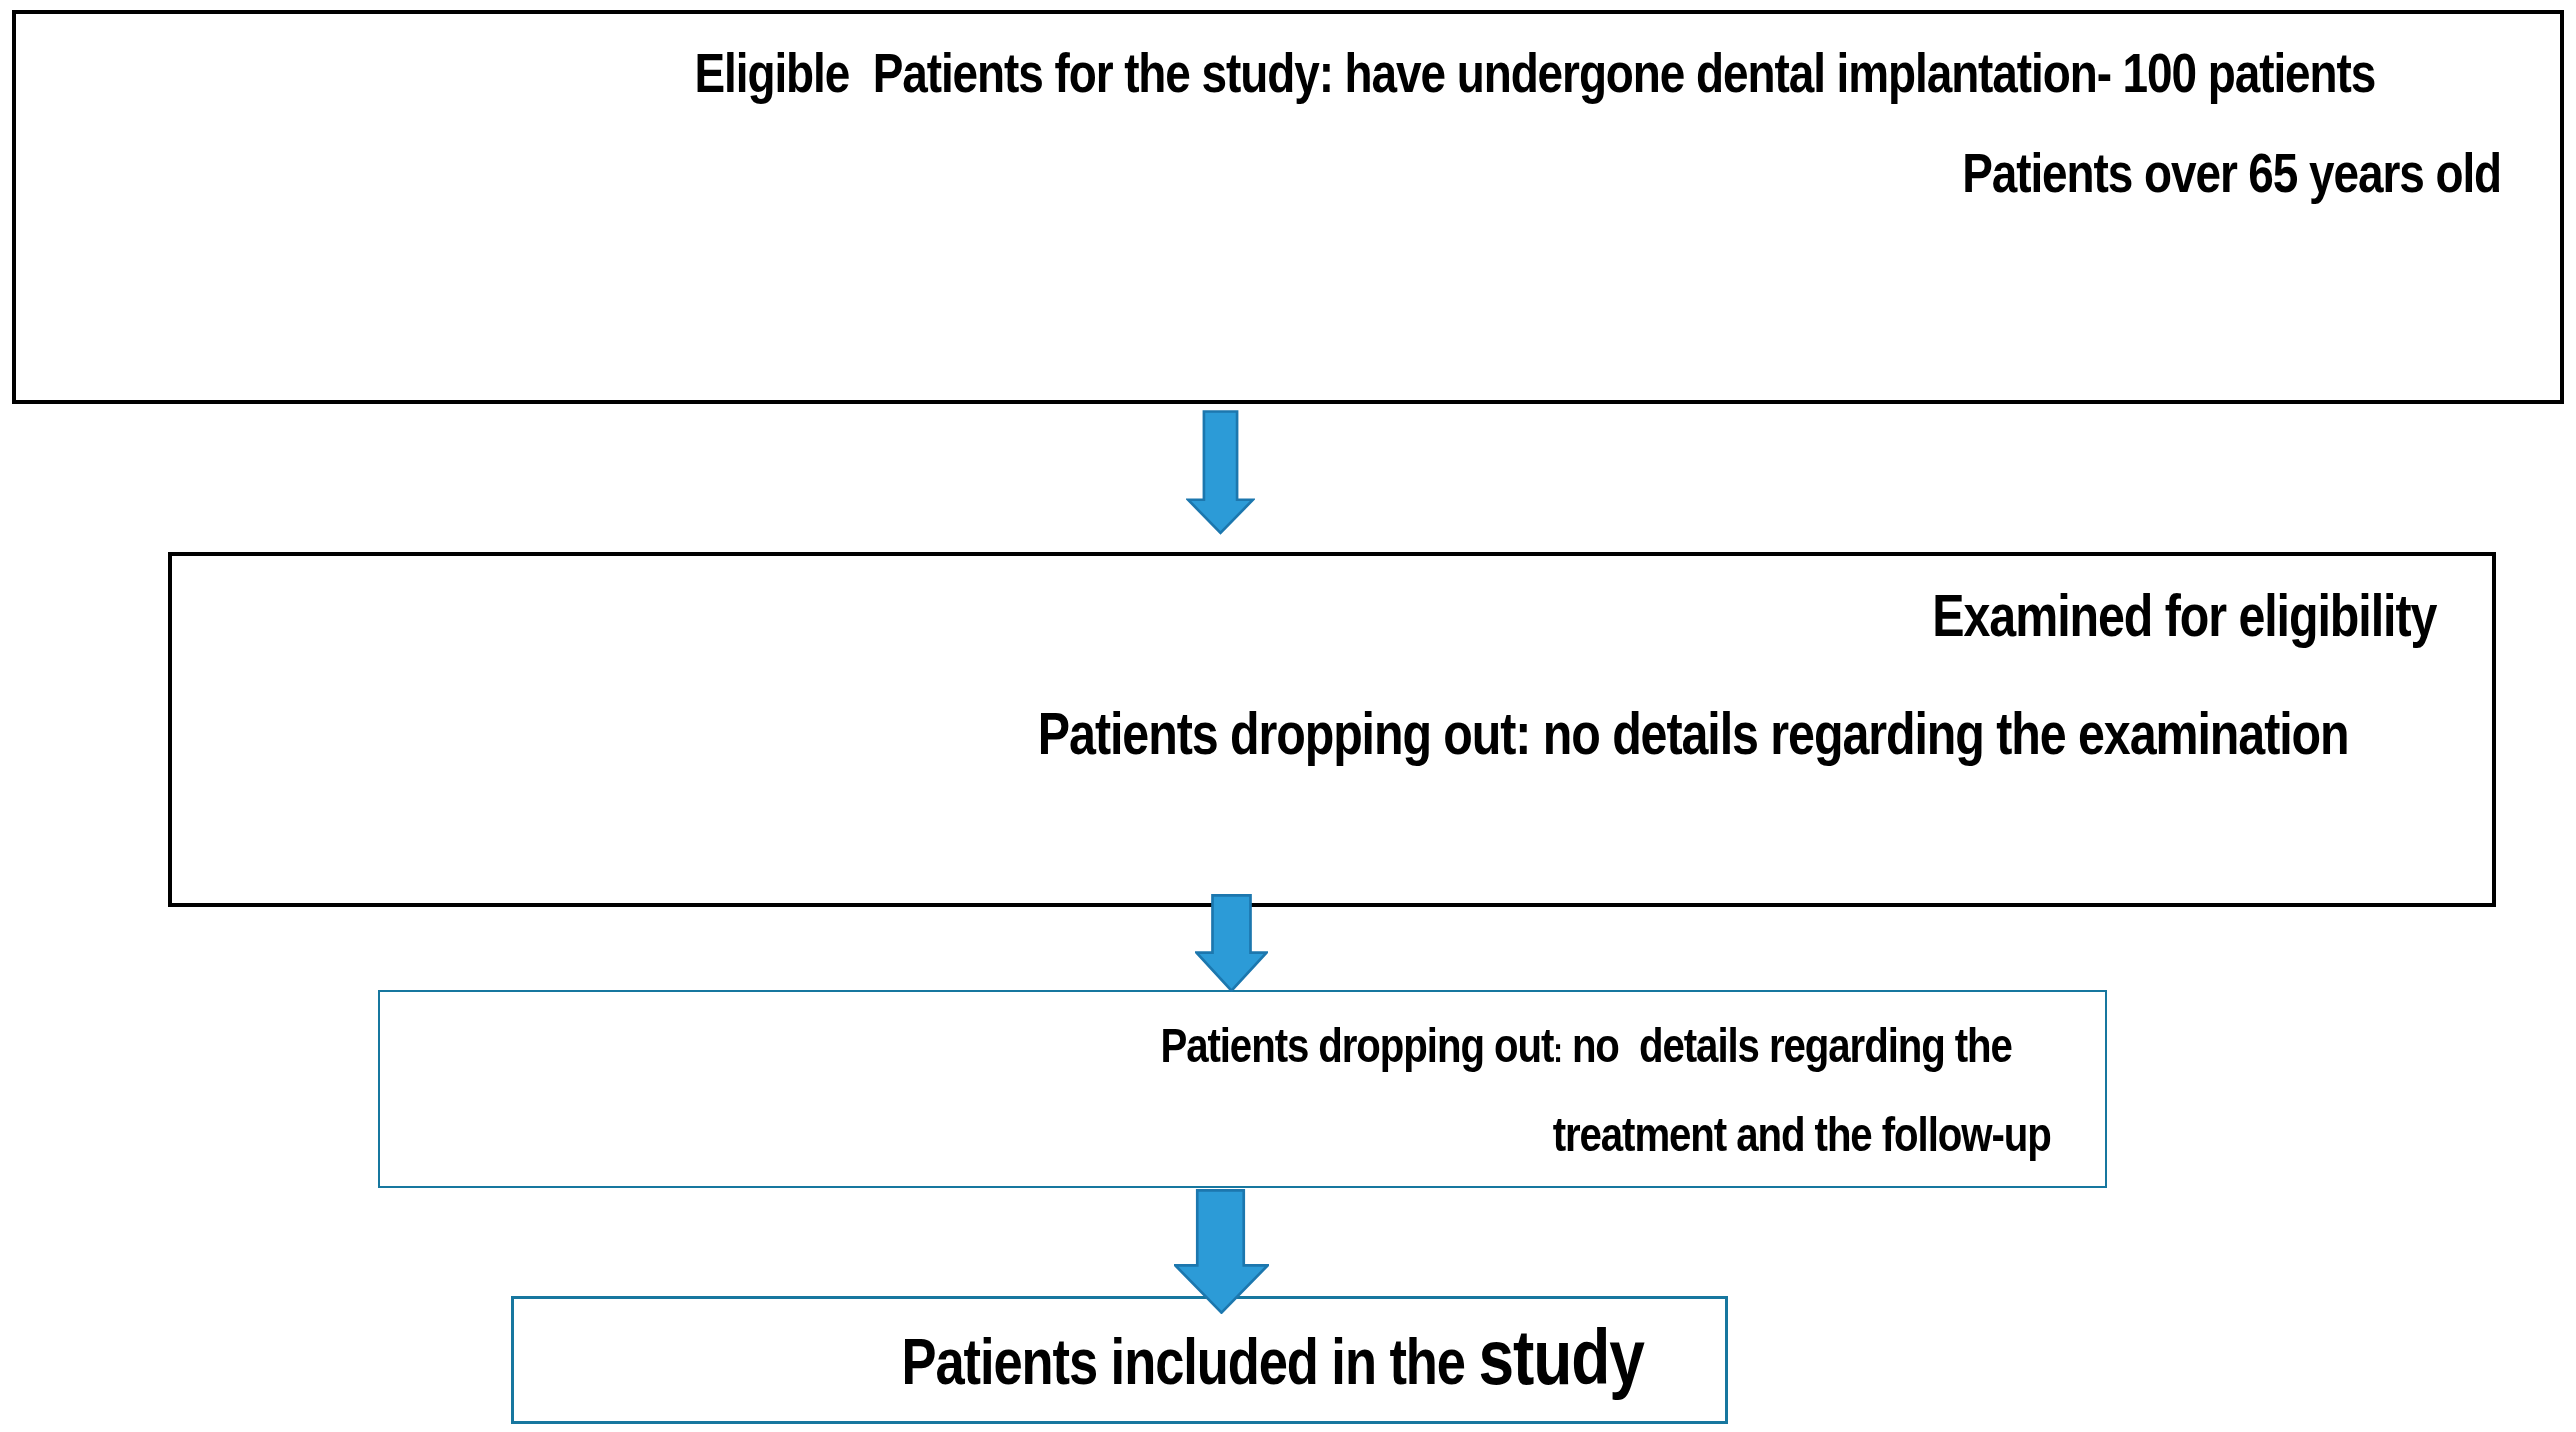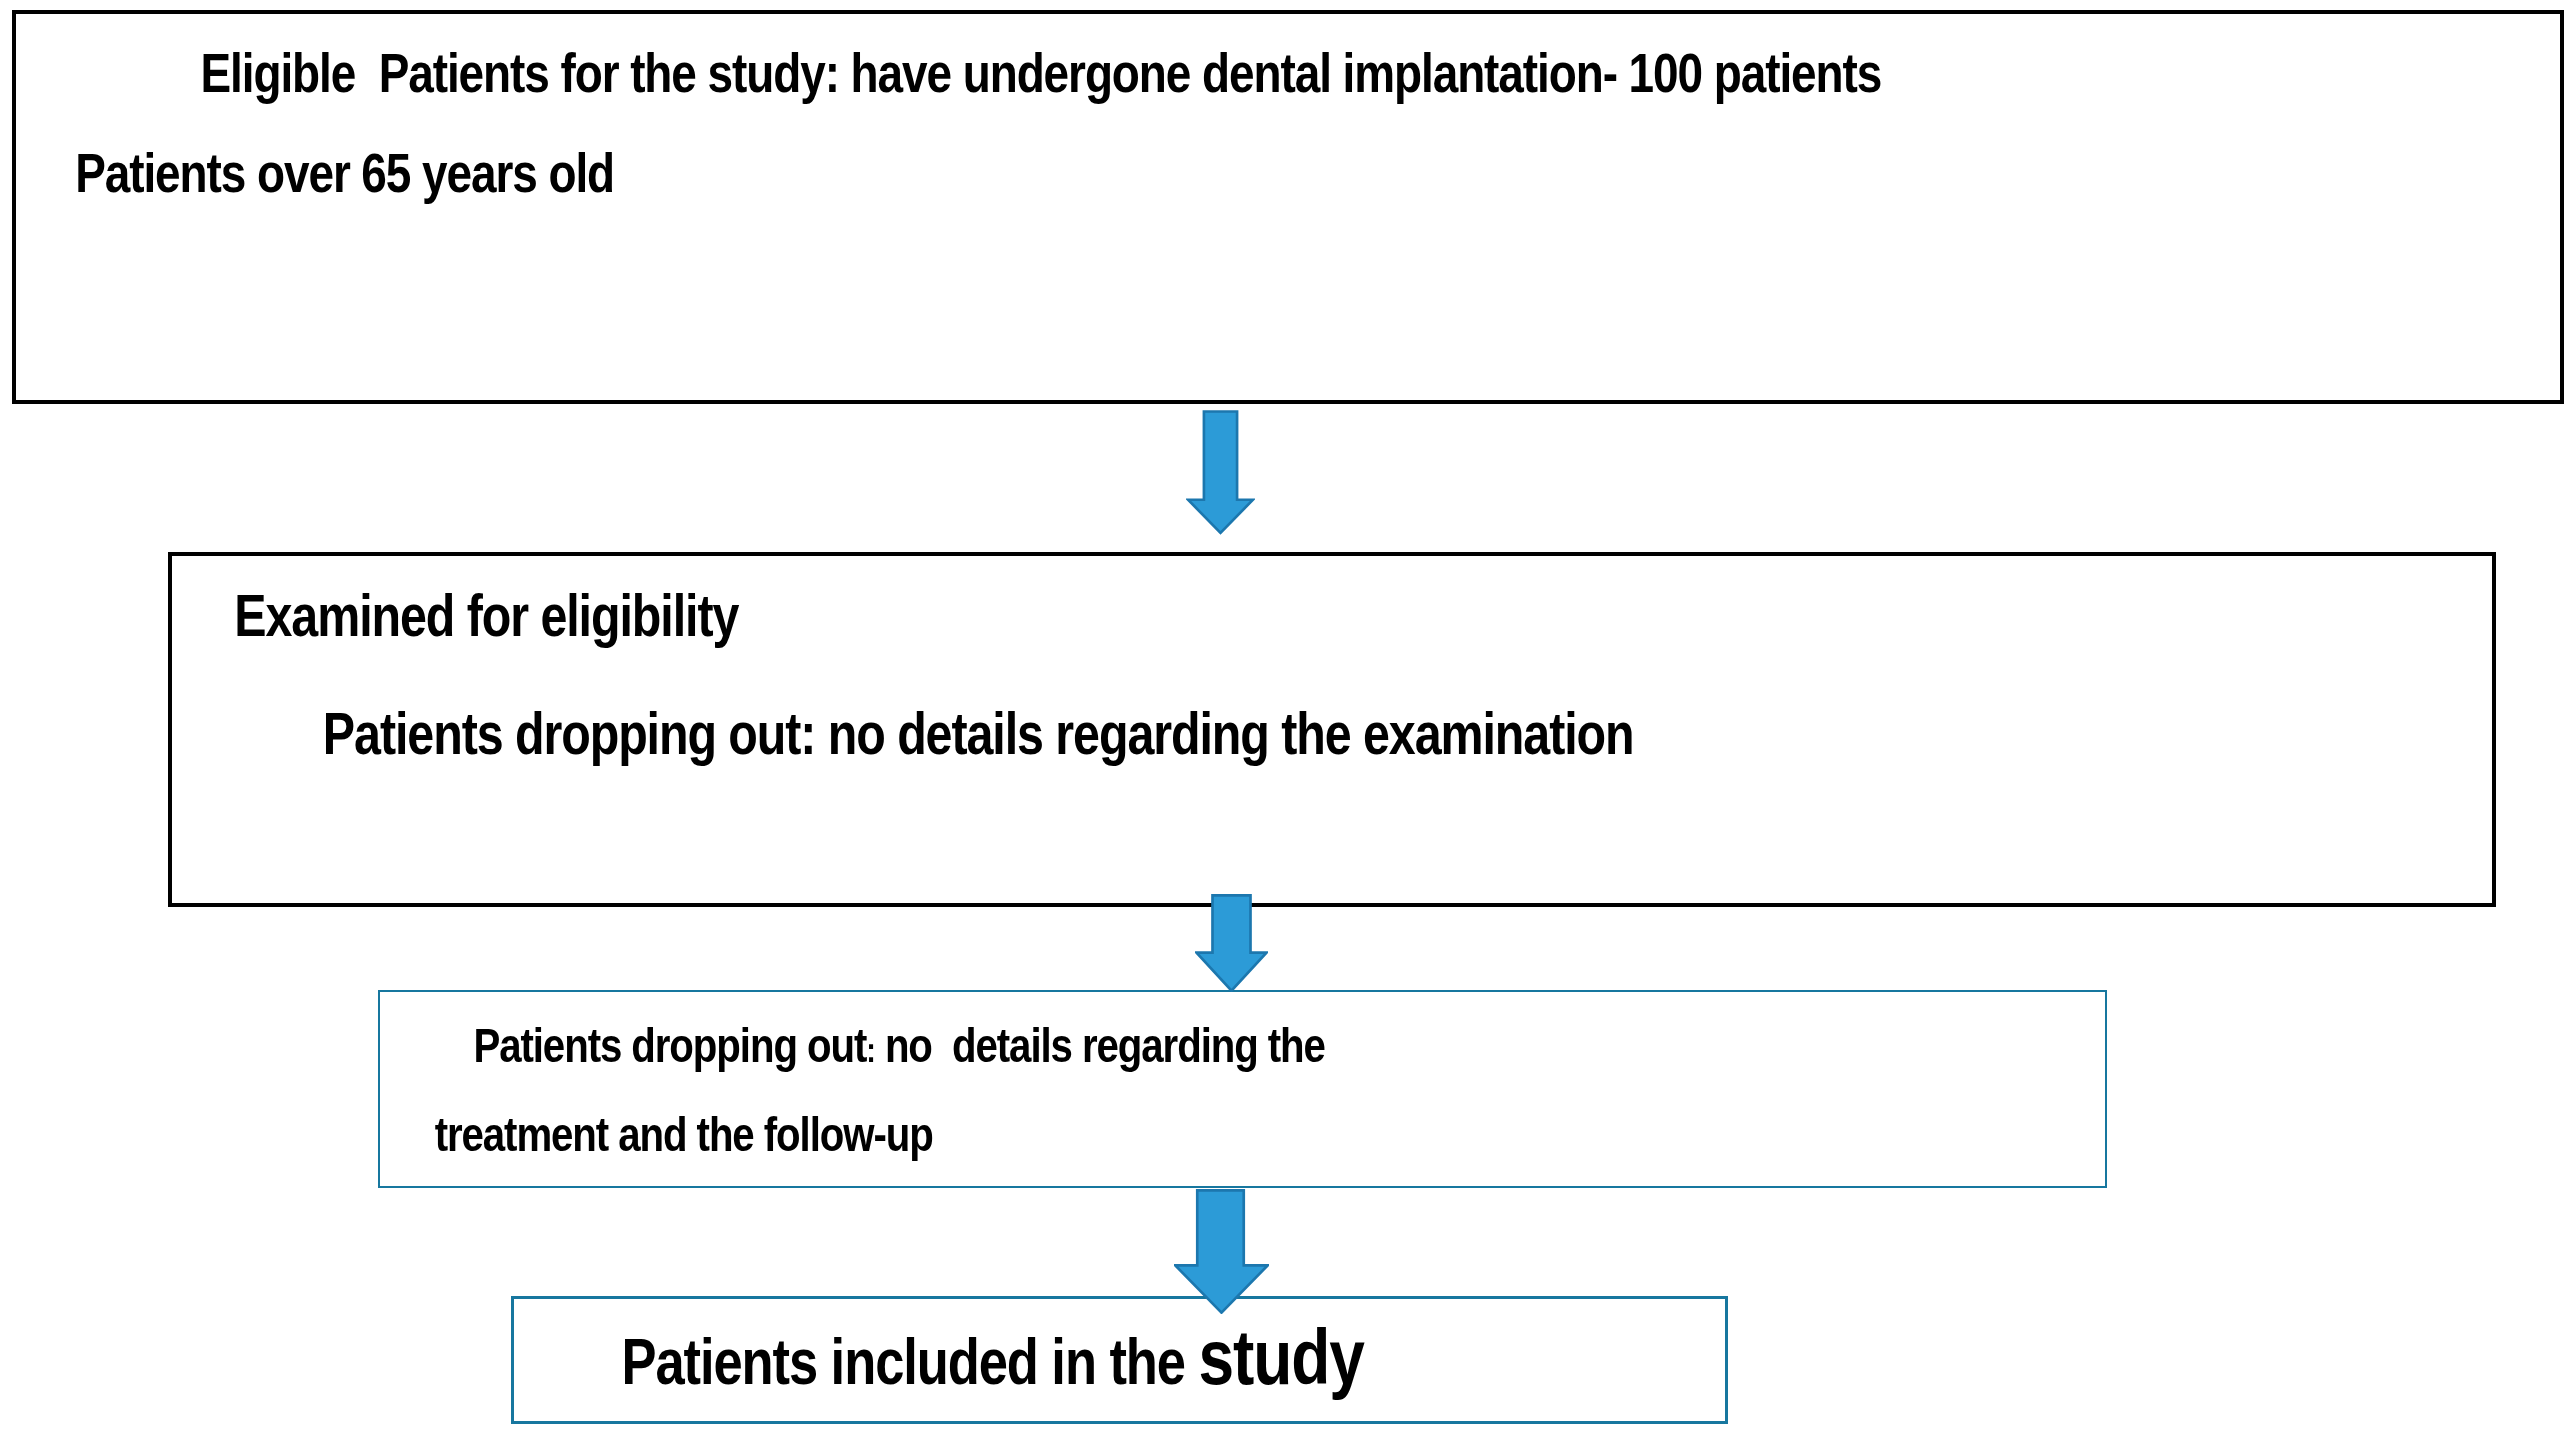--- a/index.html
+++ b/index.html
@@ -14,32 +14,32 @@
     overflow: hidden;
   }
   .box {
     position: absolute;
     background: #fff;
     box-sizing: border-box;
     text-align: center;
   }
   .box-dark   { border: 4px solid var(--box_border_dark, #000); }
   .box-accent { border: 2.7px solid var(--box_border_accent, #17779F); }
-  .line { width: 100%; text-align: left; white-space: pre; }
+  .line { width: 100%; text-align: right; white-space: pre; }
   .cond {
     display: inline-block;
     transform: scaleX(0.82);
     transform-origin: 50% 50%;
     letter-spacing: -1.3px;
     white-space: pre;
   }
   #box1 { left: 12px;  top: 10px;   width: 2552px; height: 394px; padding-top: 9.3px; }
   #box1 .line { font-size: 56px; line-height: 100px; }
   #box2 { left: 168px; top: 552px;  width: 2328px; height: 355px; padding-top: 1.3px; }
-  #box2 .line { font-size: 59px; line-height: 118px; padding-left: 7px; }
+  #box2 .line { font-size: 59px; line-height: 118px; }
   #box3 { left: 378px; top: 990px; width: 1729px; height: 198px; padding-top: 10.7px; }
   #box3 .line { font-size: 49px; line-height: 84px; }
   #box4 {
     left: 511px; top: 1296px; width: 1217px; height: 128px;
     border-width: 3.3px;
     display: flex; align-items: center; justify-content: center;
   }
   #box4 .line { font-size: 64px; line-height: 67px; margin-left: 26px; }
   .small-colon { font-size: 0.72em; }
   .big-word   { font-size: 1.22em; }

